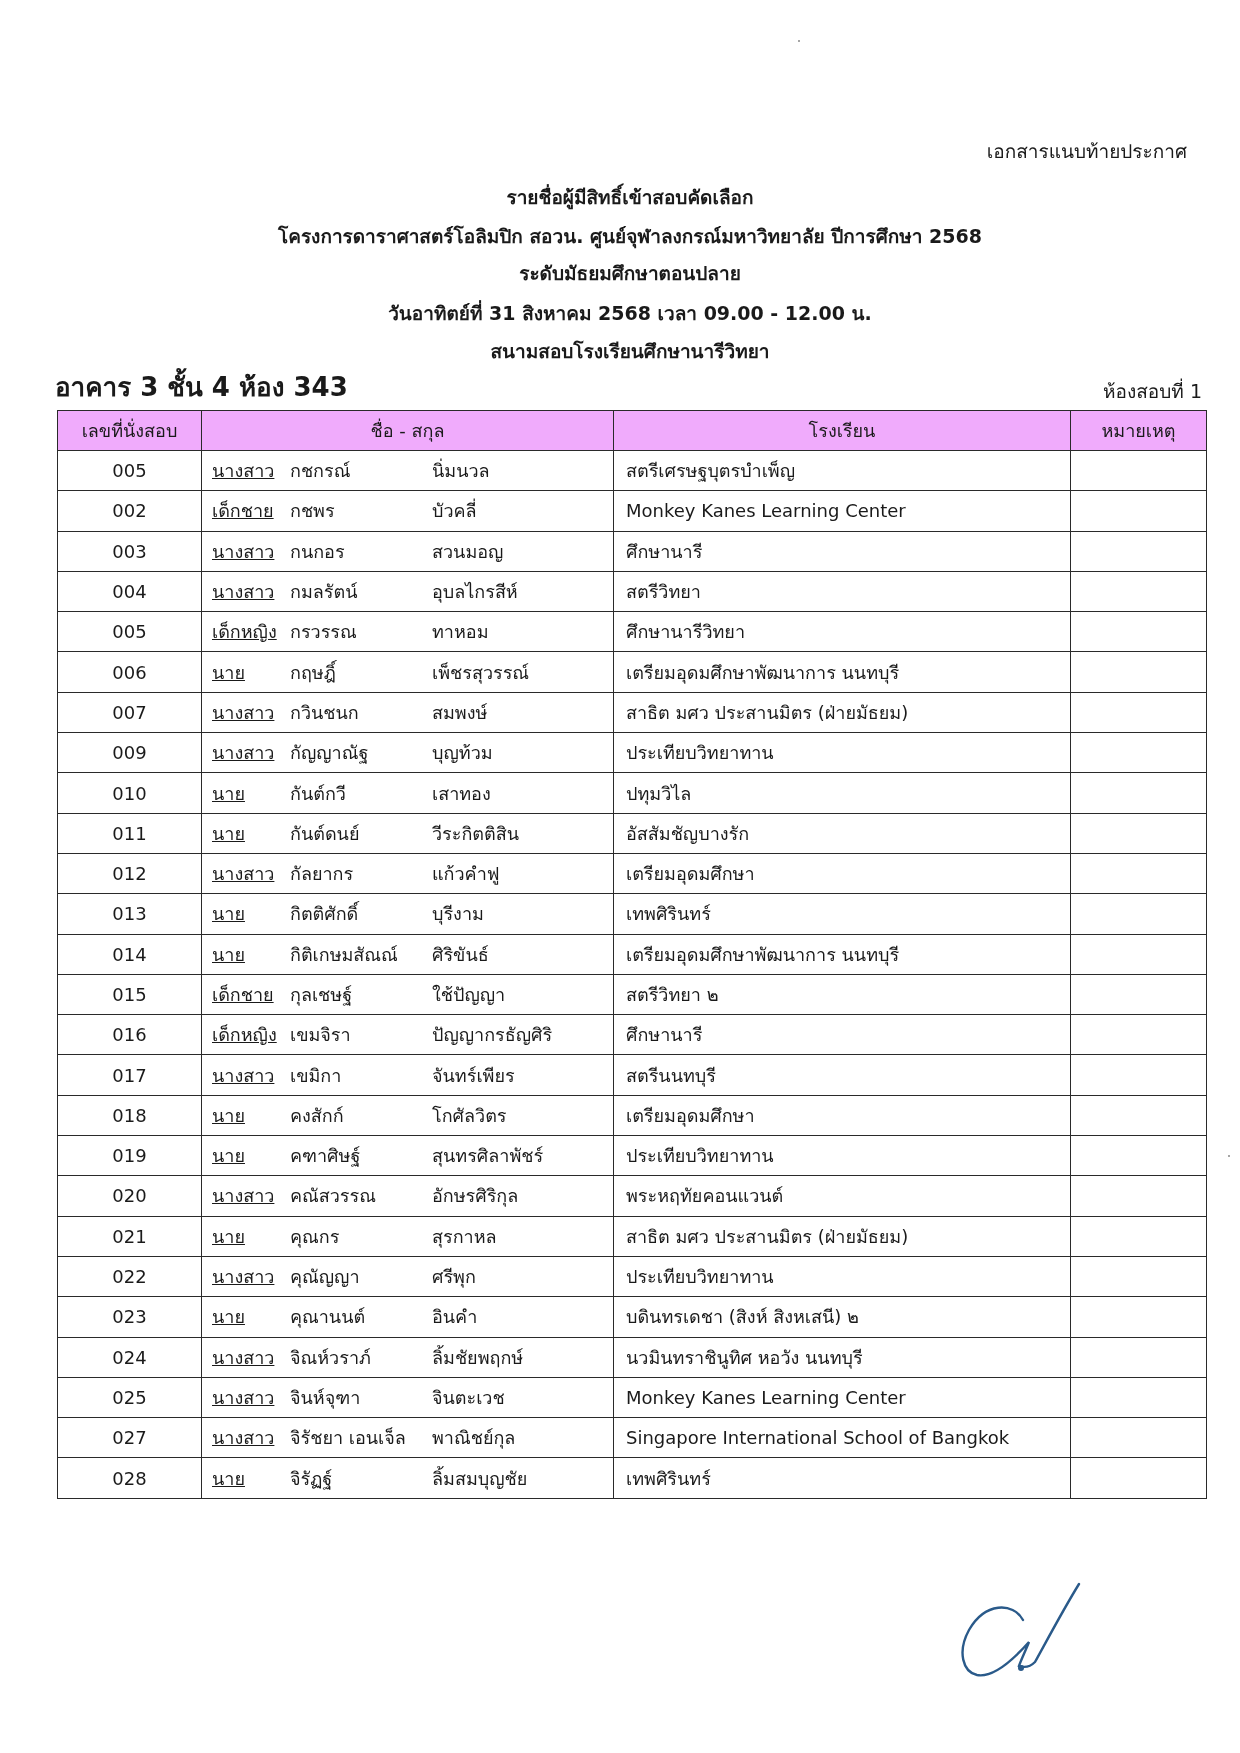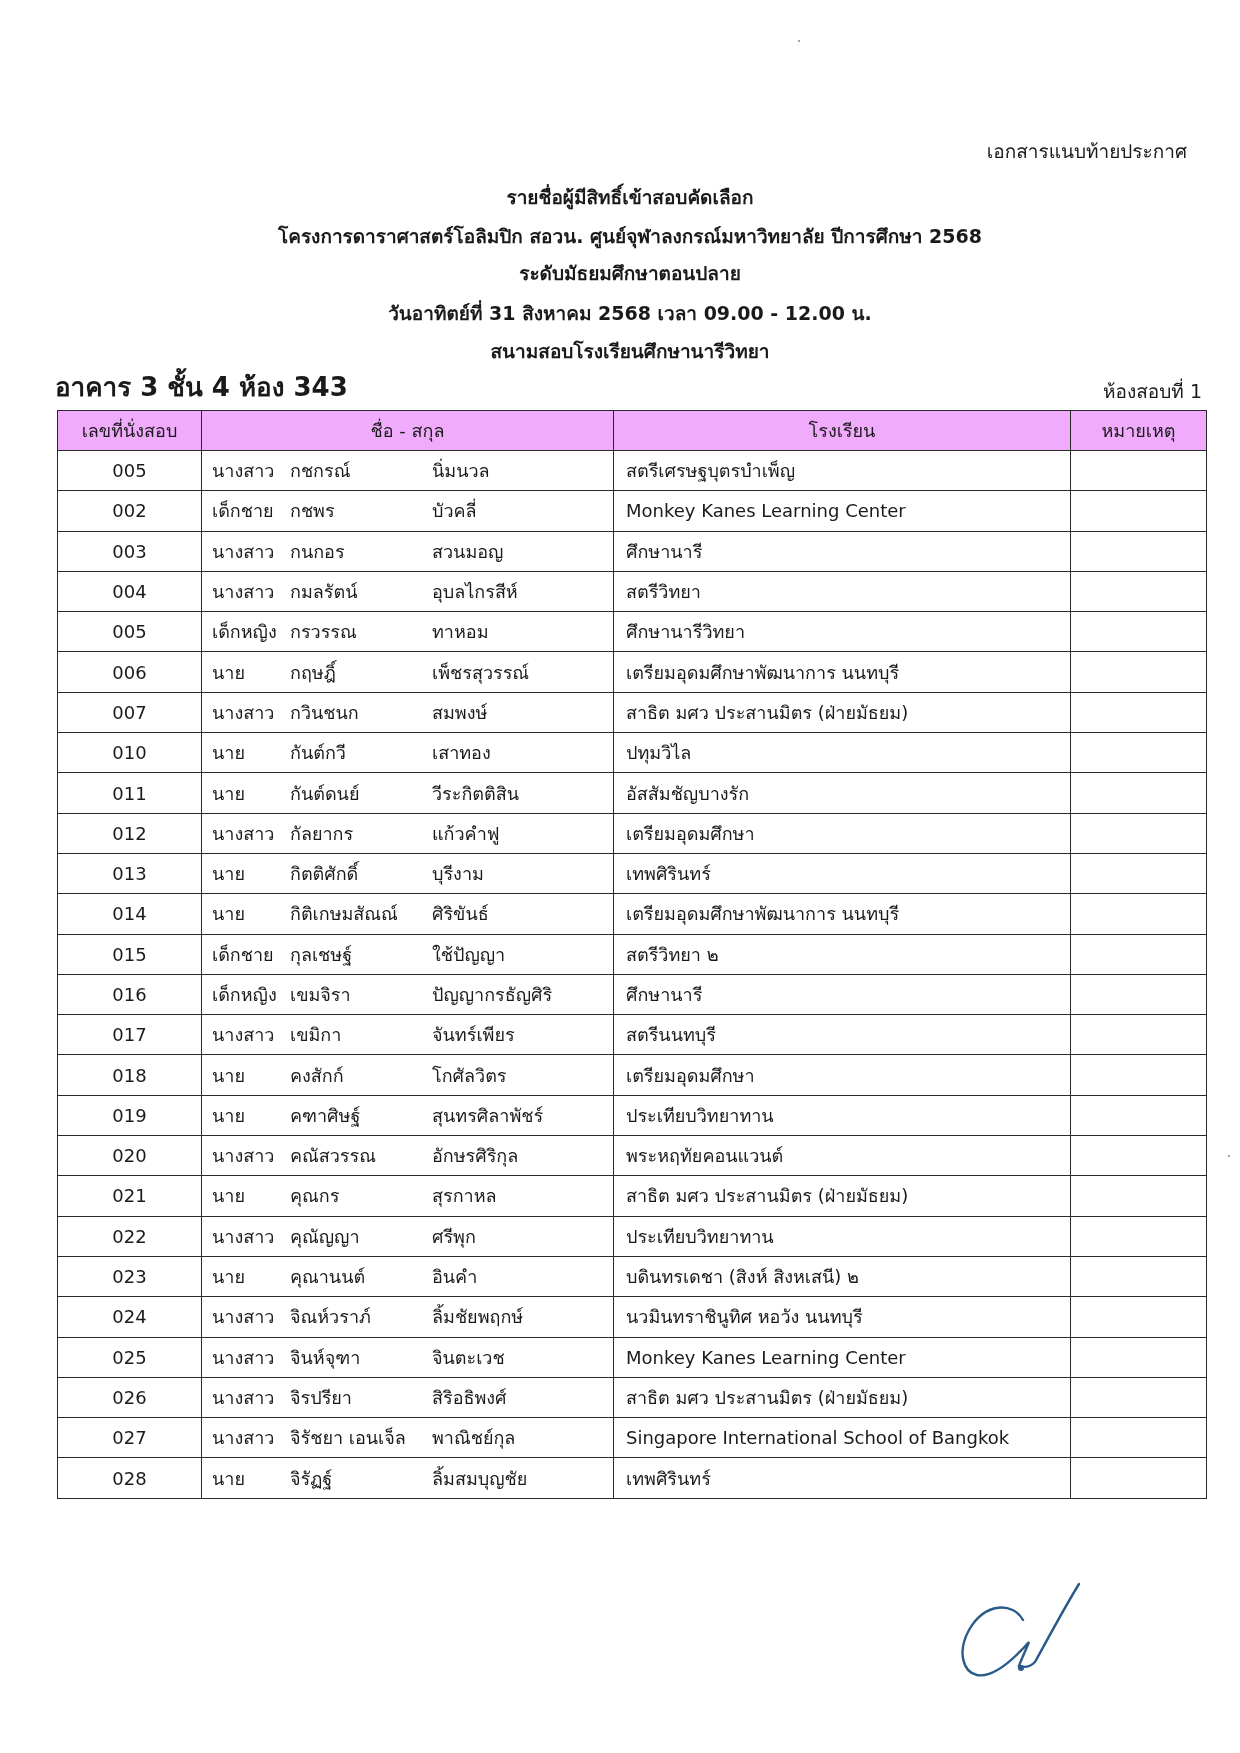--- a/index.html
+++ b/index.html
@@ -39,21 +39,21 @@
   }
   table.roster th {
     height: 39px; background: #f0abfc; text-align: center;
   }
   table.roster td { height: 39.3px; }
   .c-seat { width: 143px; text-align: center; }
   .c-name { width: 411px; }
   .c-school { width: 456px; padding-left: 12px !important; }
   .c-note { width: 135px; }
   .name-wrap { display: flex; align-items: center; padding-left: 10px; }
-  .n-prefix { width: 78px; display: inline-block; }
+  .n-prefix { width: 78px; display: inline-block; text-decoration: underline; }
   .n-first { width: 142px; display: inline-block; }
   .n-last { display: inline-block; }
   .signature {
     position: absolute; left: 955px; top: 1580px; width: 140px; height: 120px;
   }
   .speck { position: absolute; width: 2px; height: 2px; background: #888; border-radius: 50%; }
 </style>
 </head>
 <body>
 
@@ -156,20 +156,32 @@
           <div class="name-wrap">
             <span class="n-prefix">นางสาว</span>
             <span class="n-first">กวินชนก</span>
             <span class="n-last">สมพงษ์</span>
           </div>
         </td>
         <td class="c-school">สาธิต มศว ประสานมิตร (ฝ่ายมัธยม)</td>
         <td class="c-note"></td>
       </tr>
       <tr>
+        <td class="c-seat">009</td>
+        <td class="c-name">
+          <div class="name-wrap">
+            <span class="n-prefix">นางสาว</span>
+            <span class="n-first">กัญญาณัฐ</span>
+            <span class="n-last">บุญท้วม</span>
+          </div>
+        </td>
+        <td class="c-school">ประเทียบวิทยาทาน</td>
+        <td class="c-note"></td>
+      </tr>
+      <tr>
         <td class="c-seat">010</td>
         <td class="c-name">
           <div class="name-wrap">
             <span class="n-prefix">นาย</span>
             <span class="n-first">กันต์กวี</span>
             <span class="n-last">เสาทอง</span>
           </div>
         </td>
         <td class="c-school">ปทุมวิไล</td>
         <td class="c-note"></td>
@@ -345,32 +357,20 @@
       <tr>
         <td class="c-seat">025</td>
         <td class="c-name">
           <div class="name-wrap">
             <span class="n-prefix">นางสาว</span>
             <span class="n-first">จินห์จุฑา</span>
             <span class="n-last">จินตะเวช</span>
           </div>
         </td>
         <td class="c-school">Monkey Kanes Learning Center</td>
-        <td class="c-note"></td>
-      </tr>
-      <tr>
-        <td class="c-seat">026</td>
-        <td class="c-name">
-          <div class="name-wrap">
-            <span class="n-prefix">นางสาว</span>
-            <span class="n-first">จิรปรียา</span>
-            <span class="n-last">สิริอธิพงศ์</span>
-          </div>
-        </td>
-        <td class="c-school">สาธิต มศว ประสานมิตร (ฝ่ายมัธยม)</td>
         <td class="c-note"></td>
       </tr>
       <tr>
         <td class="c-seat">027</td>
         <td class="c-name">
           <div class="name-wrap">
             <span class="n-prefix">นางสาว</span>
             <span class="n-first">จิรัชยา เอนเจ็ล</span>
             <span class="n-last">พาณิชย์กุล</span>
           </div>

